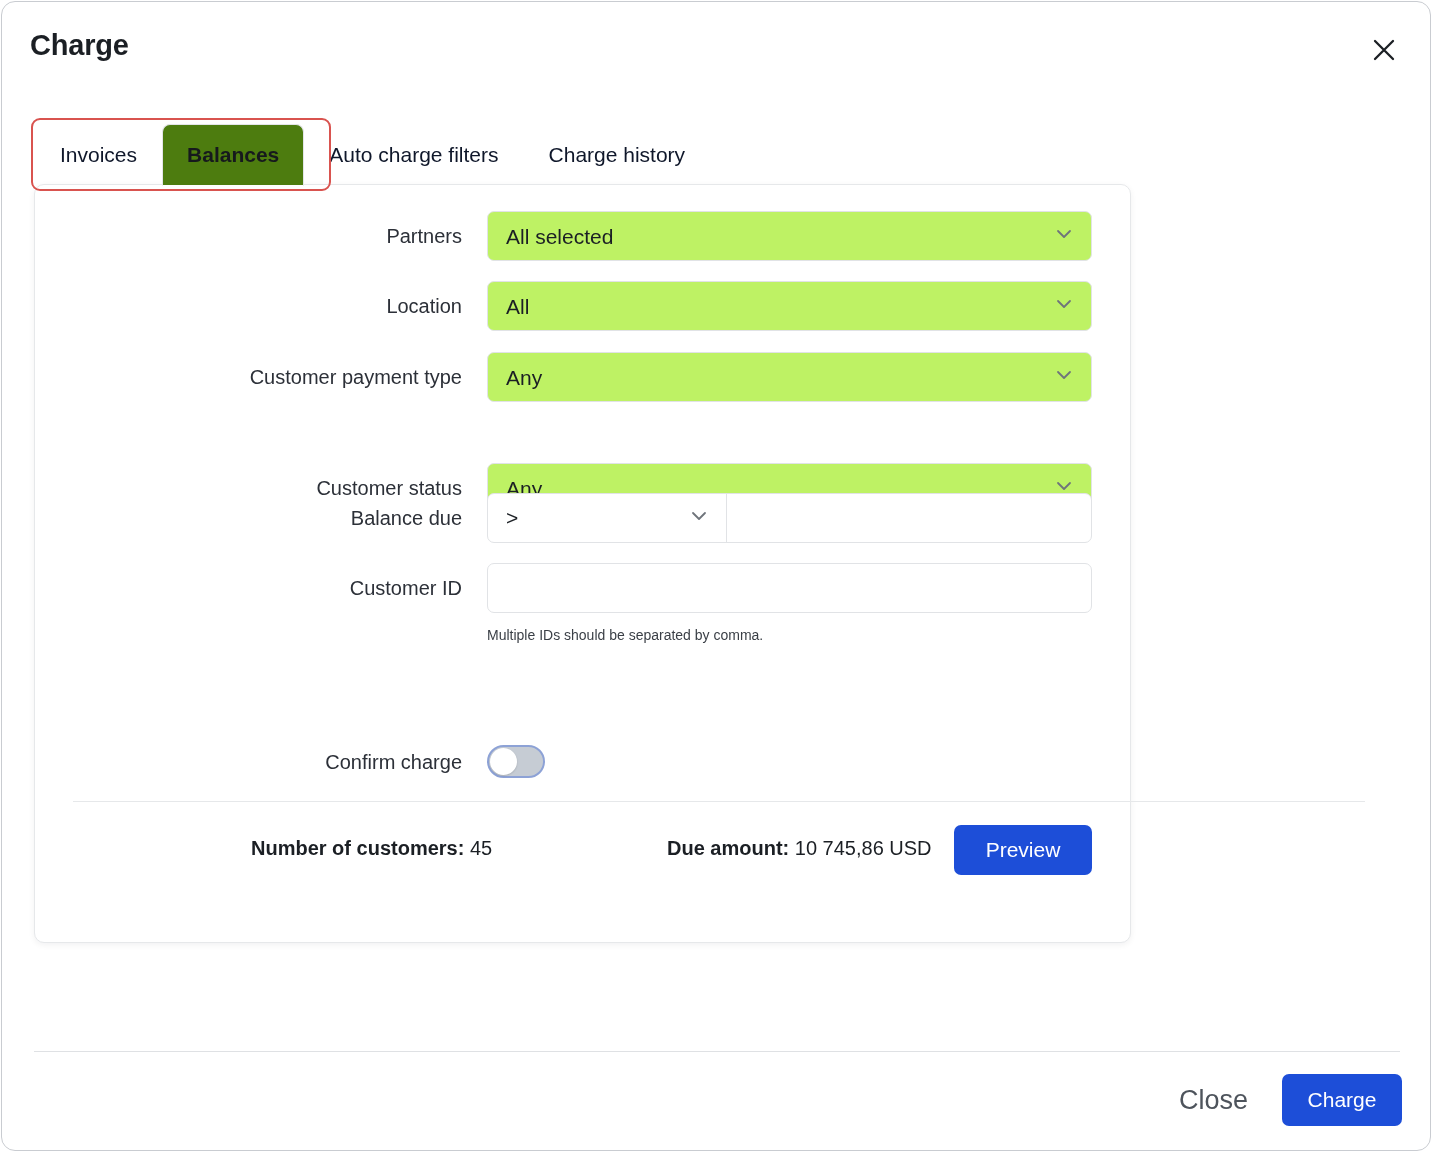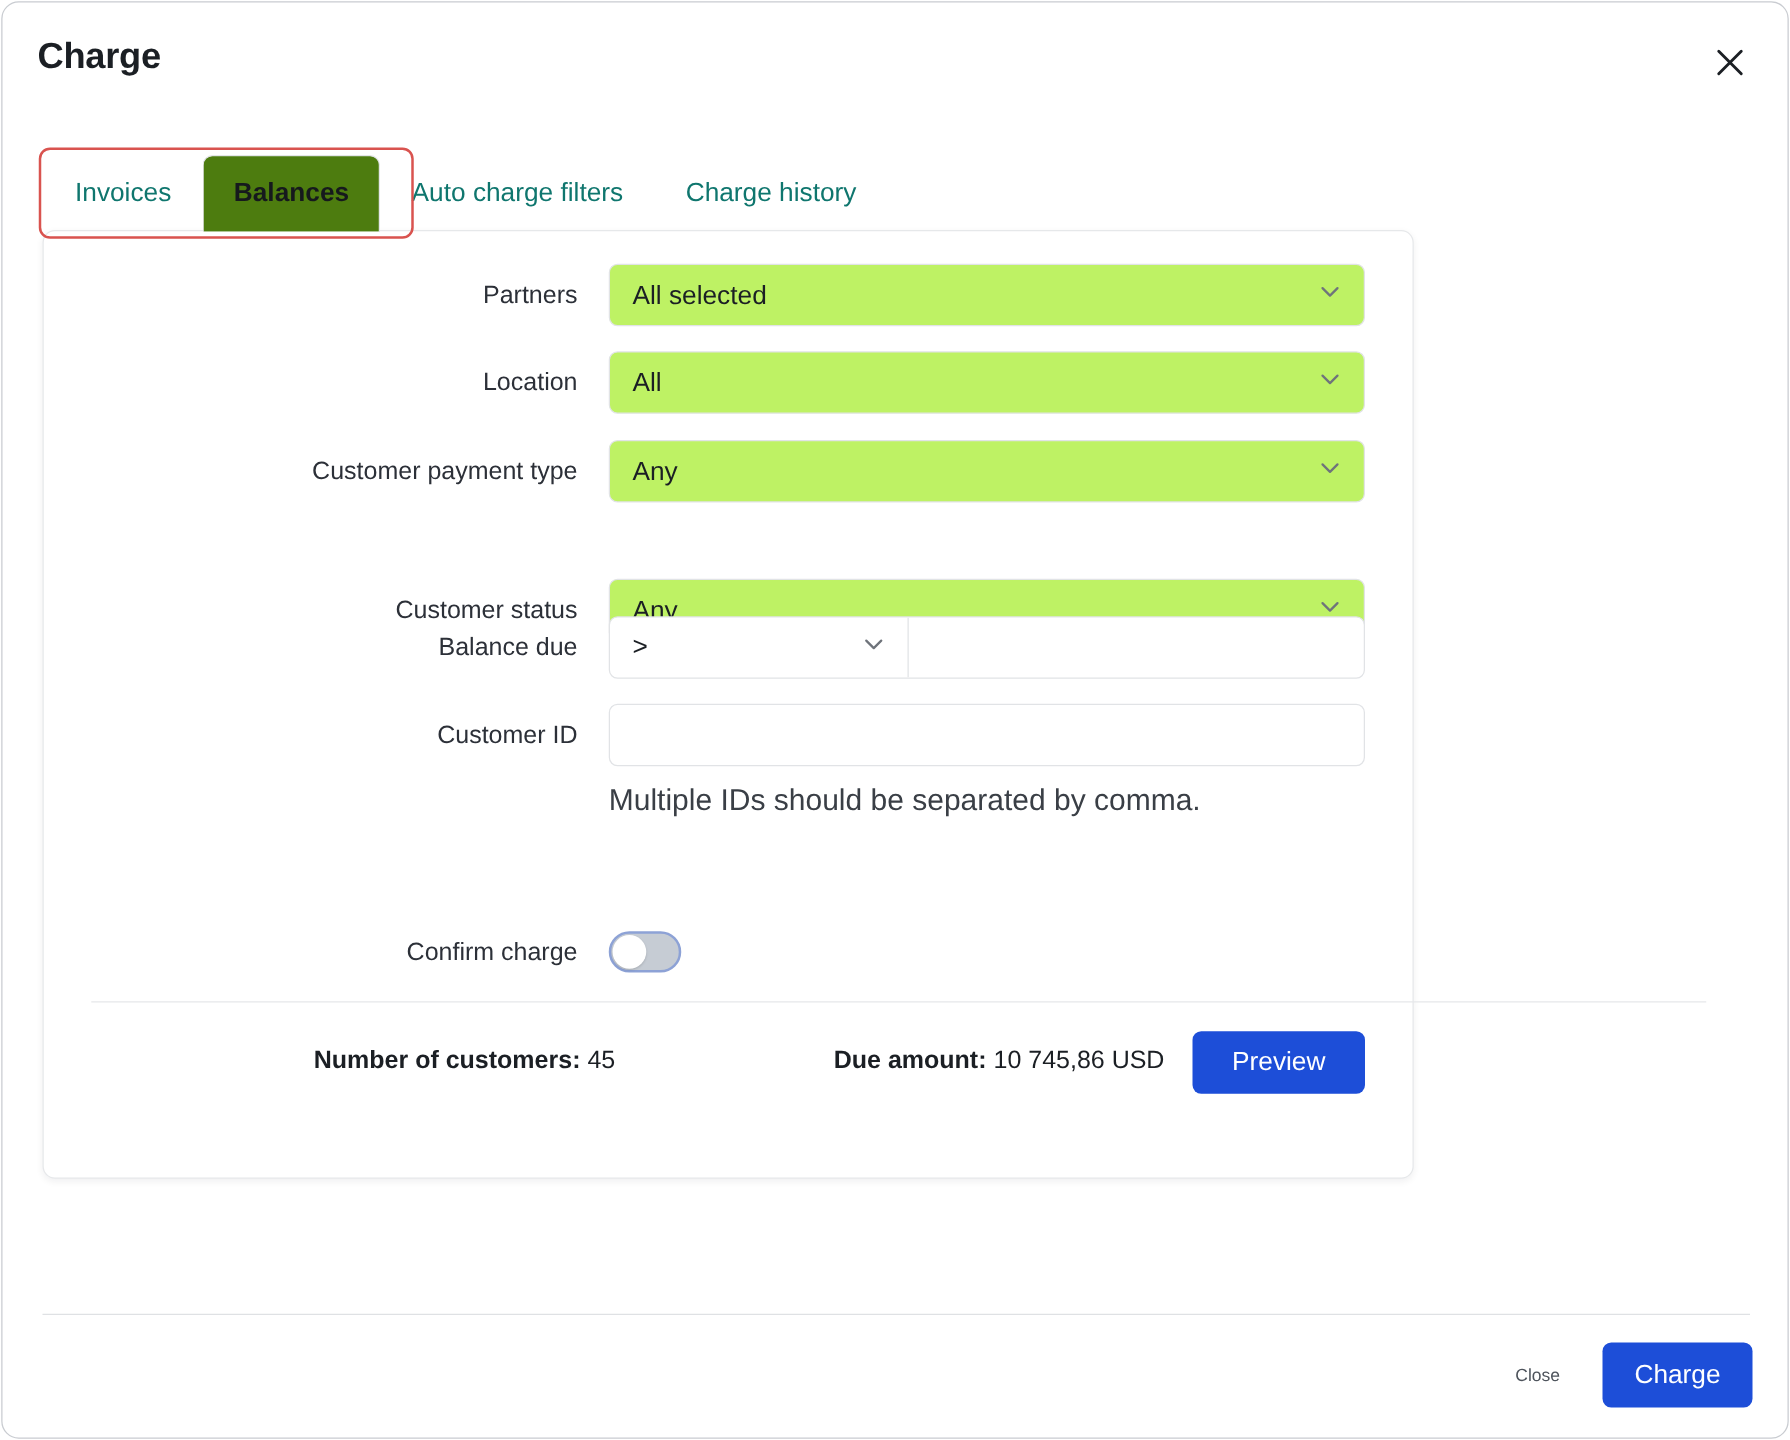--- a/index.html
+++ b/index.html
@@ -64,21 +64,21 @@
     top: 122px;
     height: 62px;
     display: flex;
     align-items: stretch;
   }
   .tab {
     display: flex;
     align-items: center;
     padding: 0 24px;
     font-size: 21px;
-    color: #0f766e;
+    color: #0f172a;
     cursor: pointer;
     border: 1px solid transparent;
     border-radius: 8px 8px 0 0;
     background: transparent;
     white-space: nowrap;
   }
   .tab.active {
     color: #16191d;
     font-weight: bold;
     background: #4d7c0f;
@@ -204,21 +204,21 @@
     border-radius: 7px;
     background: #ffffff;
     font-size: 21px;
     font-family: "Liberation Sans", sans-serif;
     padding: 0 18px;
     color: #1b1f24;
     outline: none;
   }
   .help-text {
     margin-top: 14px;
-    font-size: 24px;
+    font-size: 14px;
     color: #3a3f46;
   }
 
   
   .toggle {
     width: 58px;
     height: 33px;
     border-radius: 17px;
     background: #c6ccd4;
     border: 2px solid #8da2d6;
@@ -296,21 +296,21 @@
     position: absolute;
     right: 28px;
     top: 1072px;
     display: flex;
     align-items: center;
     gap: 22px;
   }
   .btn-text {
     background: transparent;
     color: #4e545c;
-    font-size: 14px;
+    font-size: 27px;
     padding: 10px 12px;
   }
   .charge-btn {
     width: 120px;
     height: 52px;
   }
 </style>
 </head>
 <body>
 

